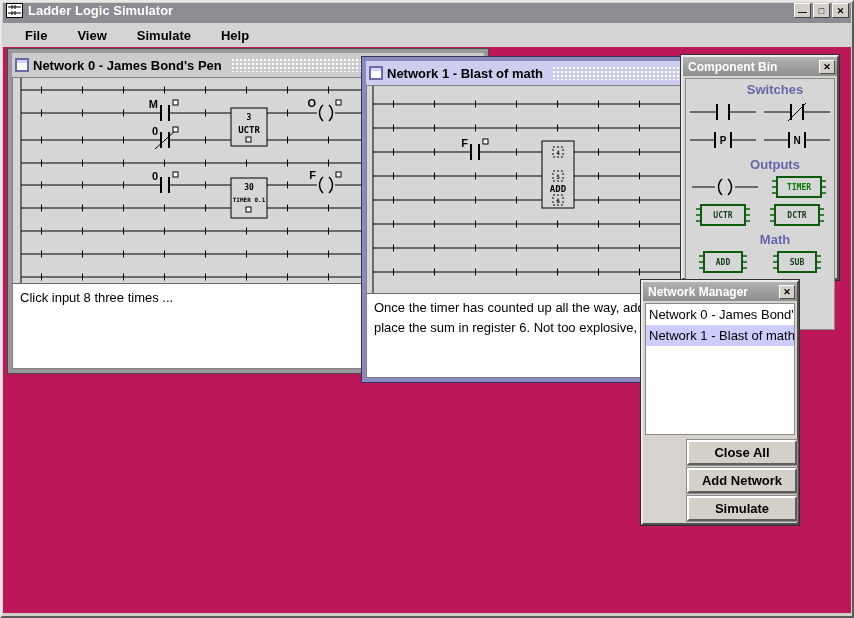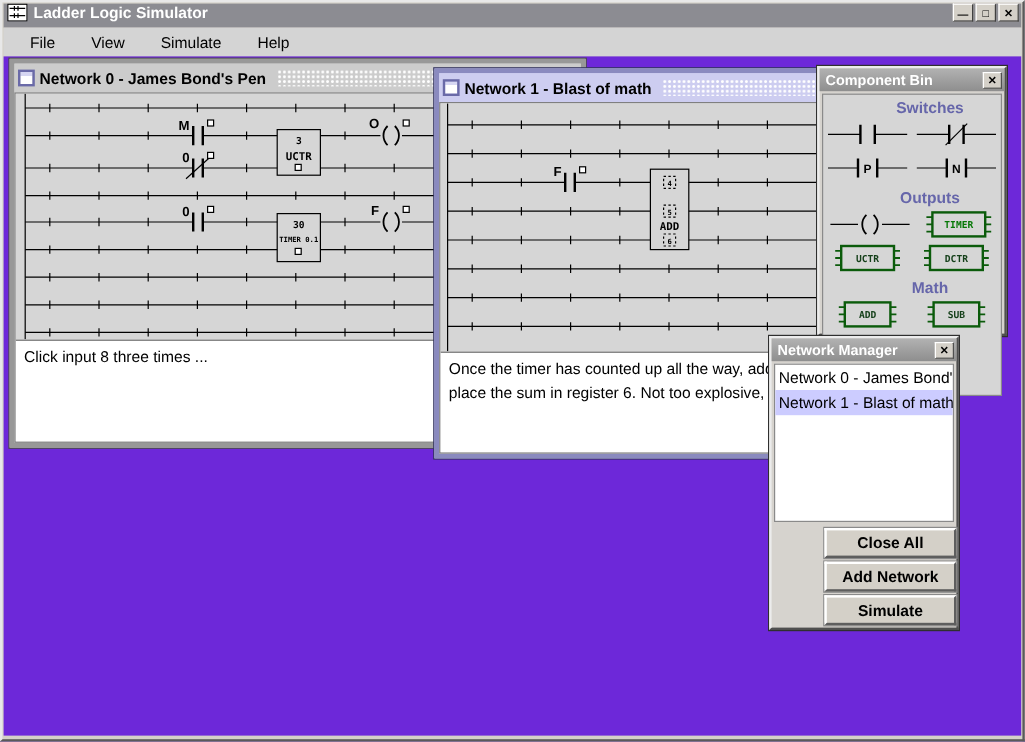--- a/index.html
+++ b/index.html
@@ -15,24 +15,24 @@
                white-space:nowrap; overflow:hidden; }
   .cap-group { display:flex; gap:2px; }
   .cap-btn { width:17px; height:15px; background:#D4D0C8; border:1px solid;
              border-color:#FFFFFF #404040 #404040 #FFFFFF;
              font:bold 9px "Liberation Sans",sans-serif; display:flex; align-items:center;
              justify-content:center; padding:0; cursor:default; }
   .cap-btn.min { align-items:flex-end; }
 
   
   .menubar { height:24px; background:#D4D4D4; display:flex; align-items:center; padding-left:22px; }
-  .menu-item { font-weight:normal; font-size:13px; color:#000; margin-right:30px; white-space:nowrap; }
-
-  
-  .desktop { position:relative; height:566px; background:#6d28d9; overflow:hidden; }
+  .menu-item { font-weight:bold; font-size:13px; color:#000; margin-right:30px; white-space:nowrap; }
+
+  
+  .desktop { position:relative; height:566px; background:#be185d; overflow:hidden; }
 
   
   .iframe { position:absolute; display:flex; flex-direction:column; }
   .iframe.inactive { border:4px solid #989898; box-shadow:0 0 0 1px #4A4A4A; background:#CFCFCF; }
   .iframe.active   { border:4px solid #8A8ABF; box-shadow:0 0 0 1px #34345E; background:#CFCFEF; }
   .if-titlebar { height:24px; display:flex; align-items:center; padding:0 4px 0 3px; gap:4px; }
   .inactive .if-titlebar { background:#CCCCCC; }
   .active   .if-titlebar { background:#CDCDF0; }
   .if-title { font-weight:bold; font-size:13px; color:#000; white-space:nowrap; }
   .title-pattern { flex:1; height:14px; margin-left:5px;

